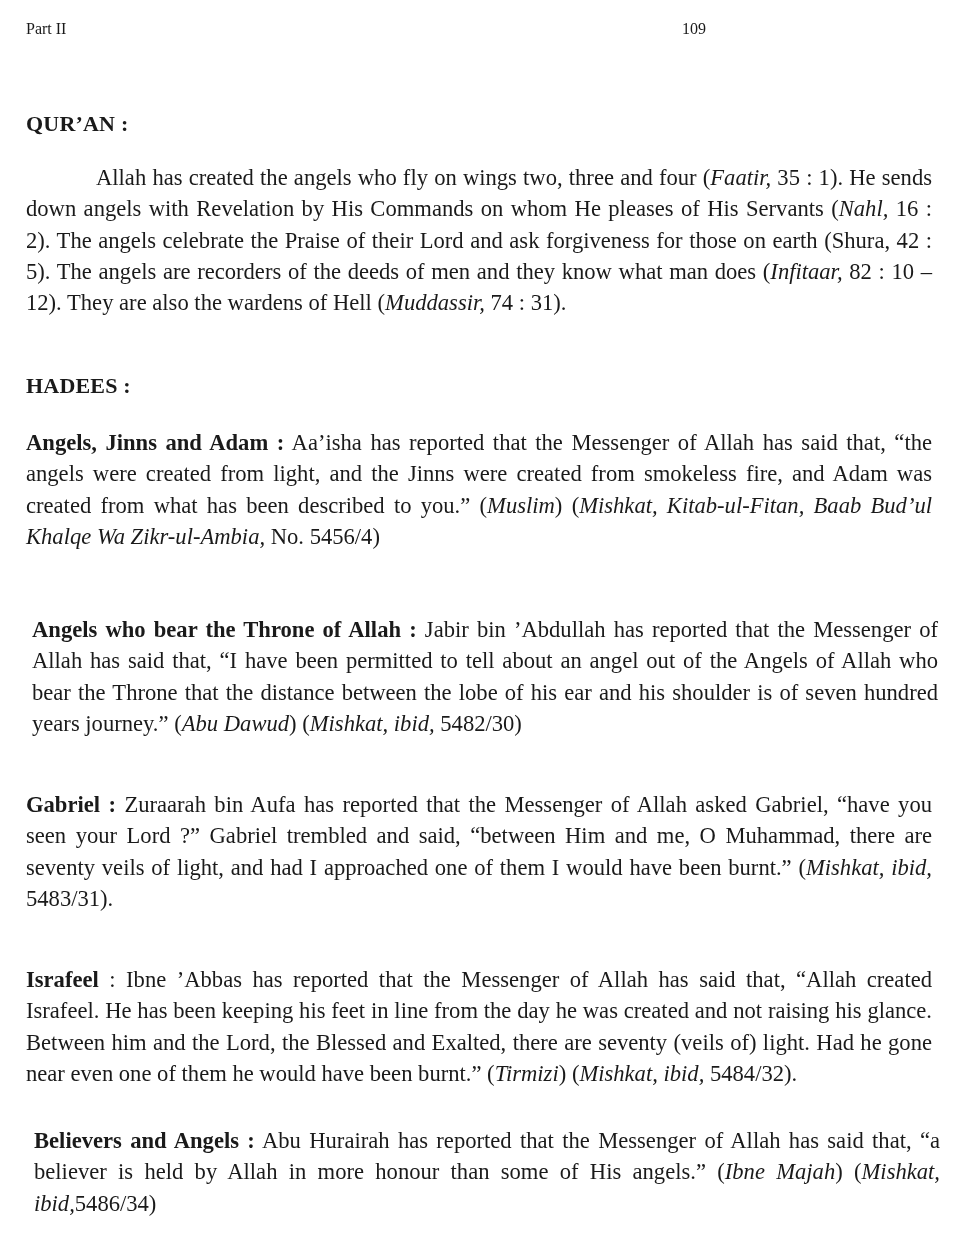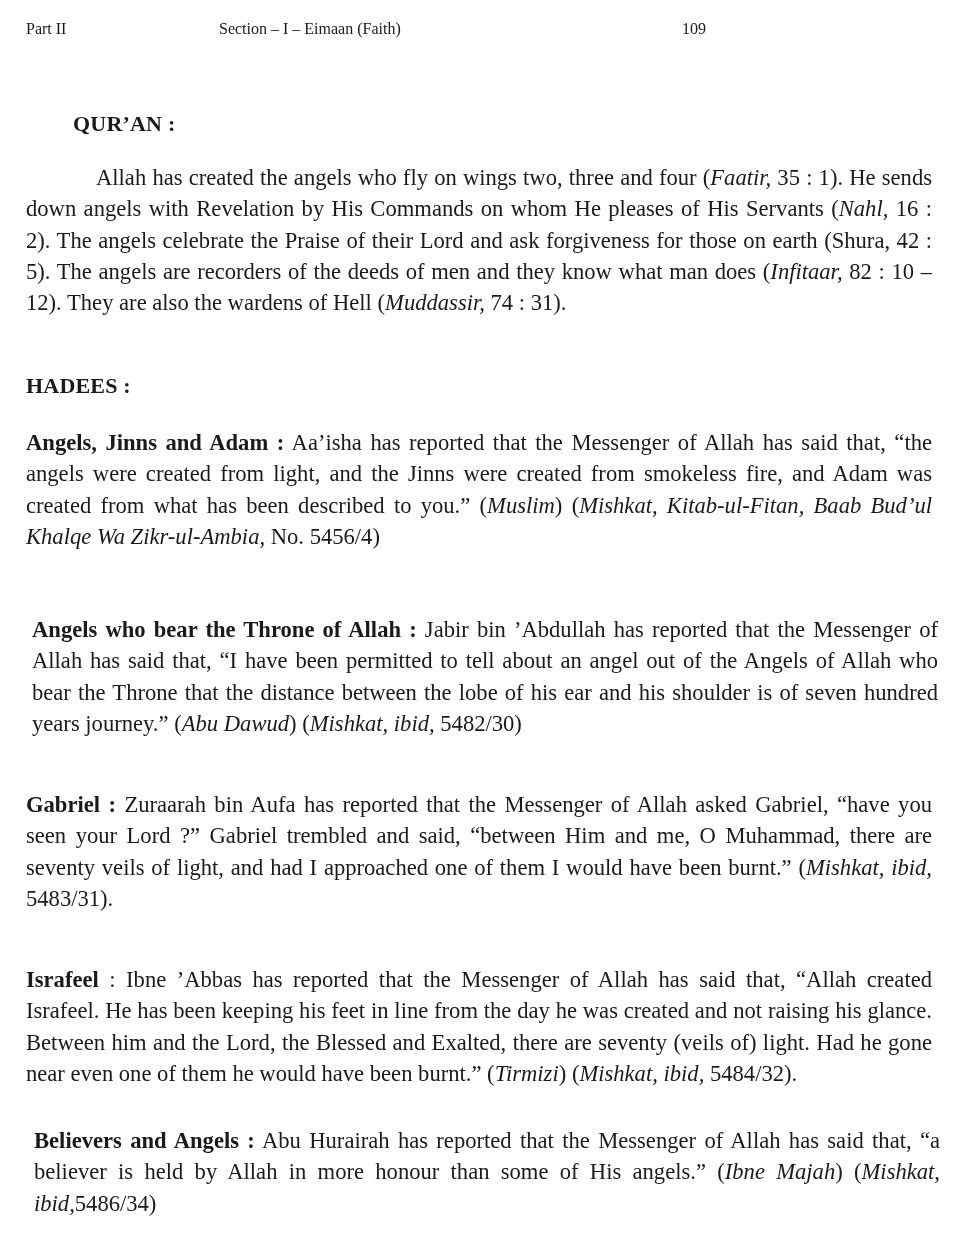--- a/index.html
+++ b/index.html
@@ -14,21 +14,21 @@
     font-size: 16px;
   }
   .running-header span { position: absolute; top: 0; white-space: nowrap; }
   .hdr-part { left: 0; }
   .hdr-section { left: 193px; }
   .hdr-page { left: 656px; }
   .heading {
     position: absolute; left: 0; font-weight: bold; font-size: 22px;
     letter-spacing: 0.2px;
   }
-  .h-quran { top: 111px; margin-left: 47px; }
+  .h-quran { top: 111px; }
   .h-hadees { top: 373px; }
   .para {
     position: absolute; left: 0; width: 906px;
     font-size: 22.6px; line-height: 31.3px; text-align: justify;
     text-align-last: left;
   }
   .p-quran { top: 162px; text-indent: 70px; }
   .p-h1 { top: 427px; }
   .p-h2 { top: 608px; }
   .p-h3 { top: 789px; }
@@ -36,21 +36,20 @@
   .p-h5 { top: 1117px; }
   .seg-b { font-weight: bold; }
   .seg-i { font-style: italic; }
 </style>
 </head>
 <body>
 
 <div class="page">
   <div class="running-header">
     <span class="hdr-part">Part II</span>
-    <span class="hdr-section">Section – I – Eimaan (Faith)</span>
     <span class="hdr-page">109</span>
   </div>
 
   <div class="heading h-quran">QUR’AN :</div>
   <p class="para p-quran" style="margin:0"><span>Allah has created the angels who fly on wings two, three and four (</span><span class="seg-i">Faatir,</span><span> 35 : 1). He sends down angels with Revelation by His Commands on whom He pleases of His Servants (</span><span class="seg-i">Nahl,</span><span> 16 : 2). The angels celebrate the Praise of their Lord and ask forgiveness for those on earth (Shura, 42 : 5). The angels are recorders of the deeds of men and they know what man does (</span><span class="seg-i">Infitaar,</span><span> 82 : 10 – 12). They are also the wardens of Hell (</span><span class="seg-i">Muddassir,</span><span> 74 : 31).</span></p>
 
   <div class="heading h-hadees">HADEES :</div>
 
   <p class="para p-h1" style="margin:0">
     <span class="seg-b">Angels, Jinns and Adam :</span><span><span> Aa’isha has reported that the Messenger of Allah has said that, “the angels were created from light, and the Jinns were created from smokeless fire,  and Adam was created from what has been described to you.” (</span><span class="seg-i">Muslim</span><span>) (</span><span class="seg-i">Mishkat, Kitab-ul-Fitan, Baab Bud’ul Khalqe Wa Zikr-ul-Ambia,</span><span> No. 5456/4)</span></span>

